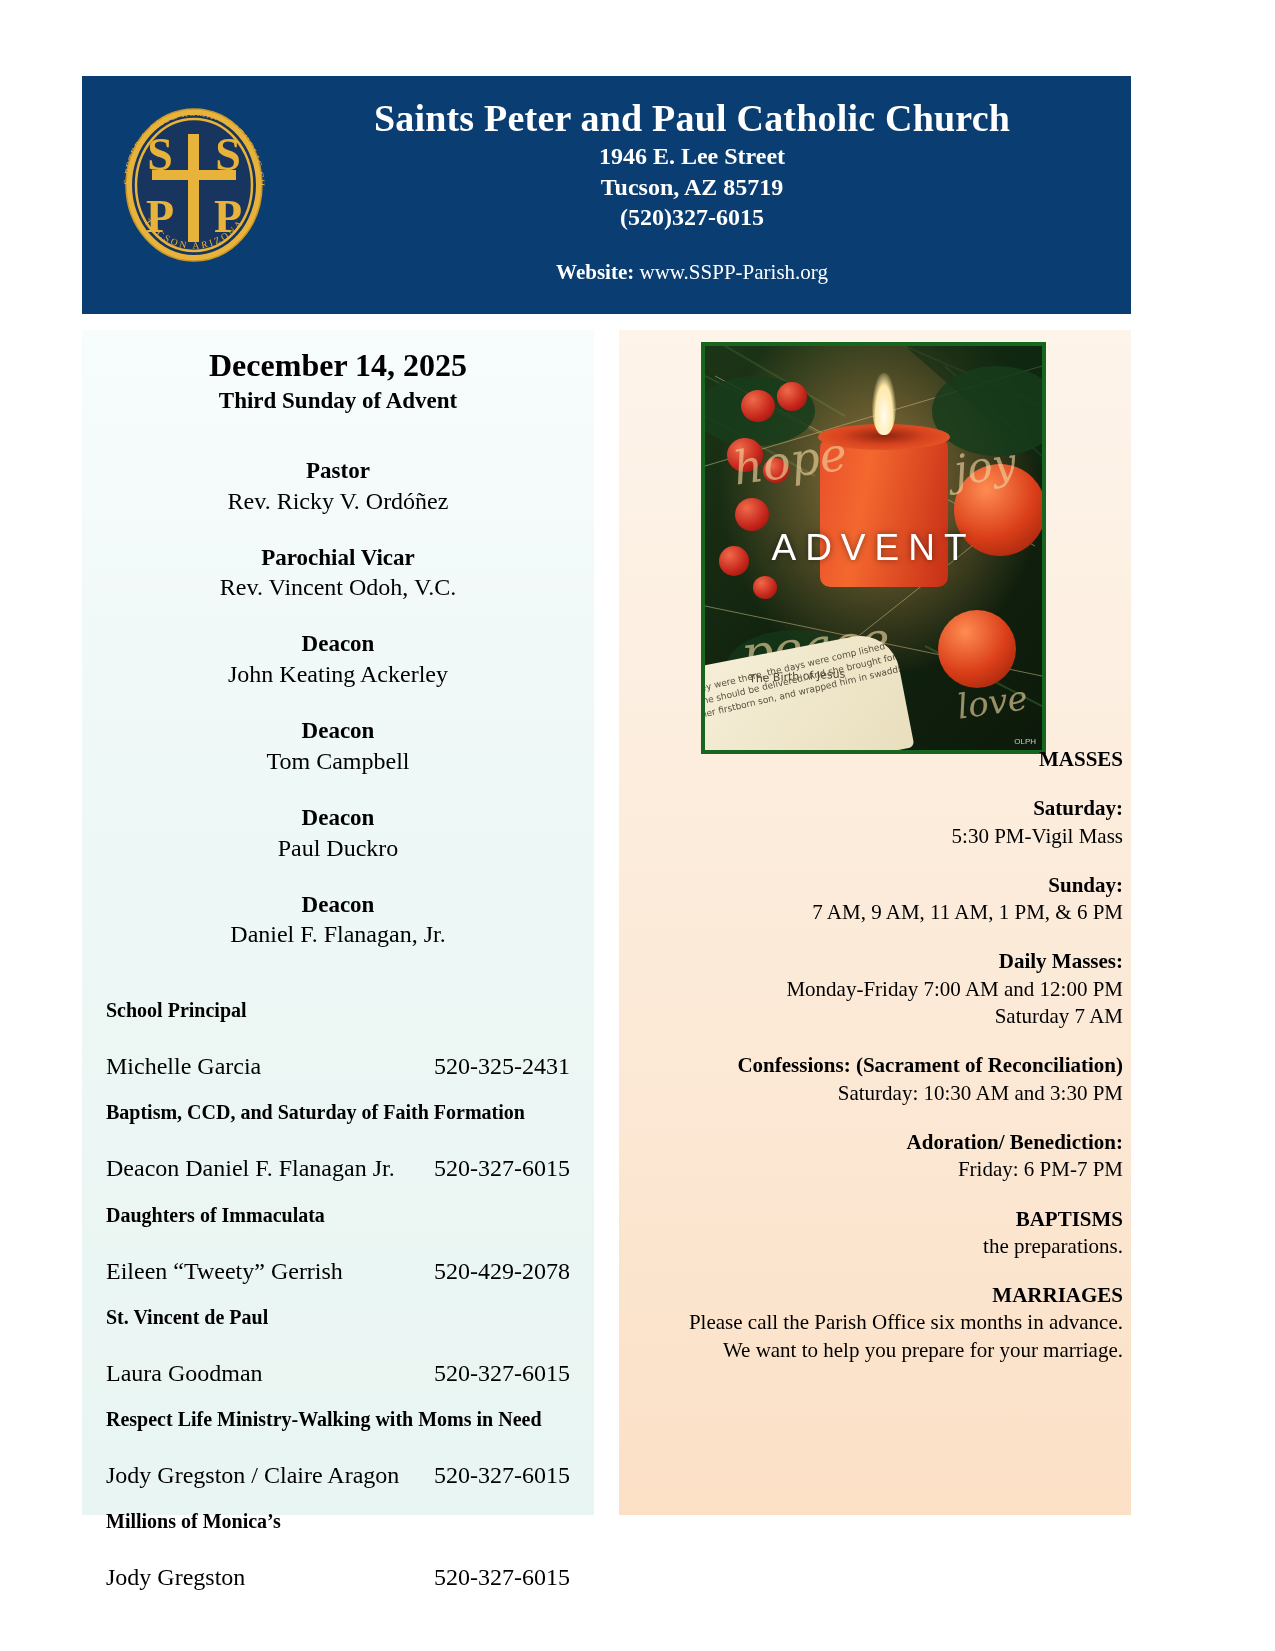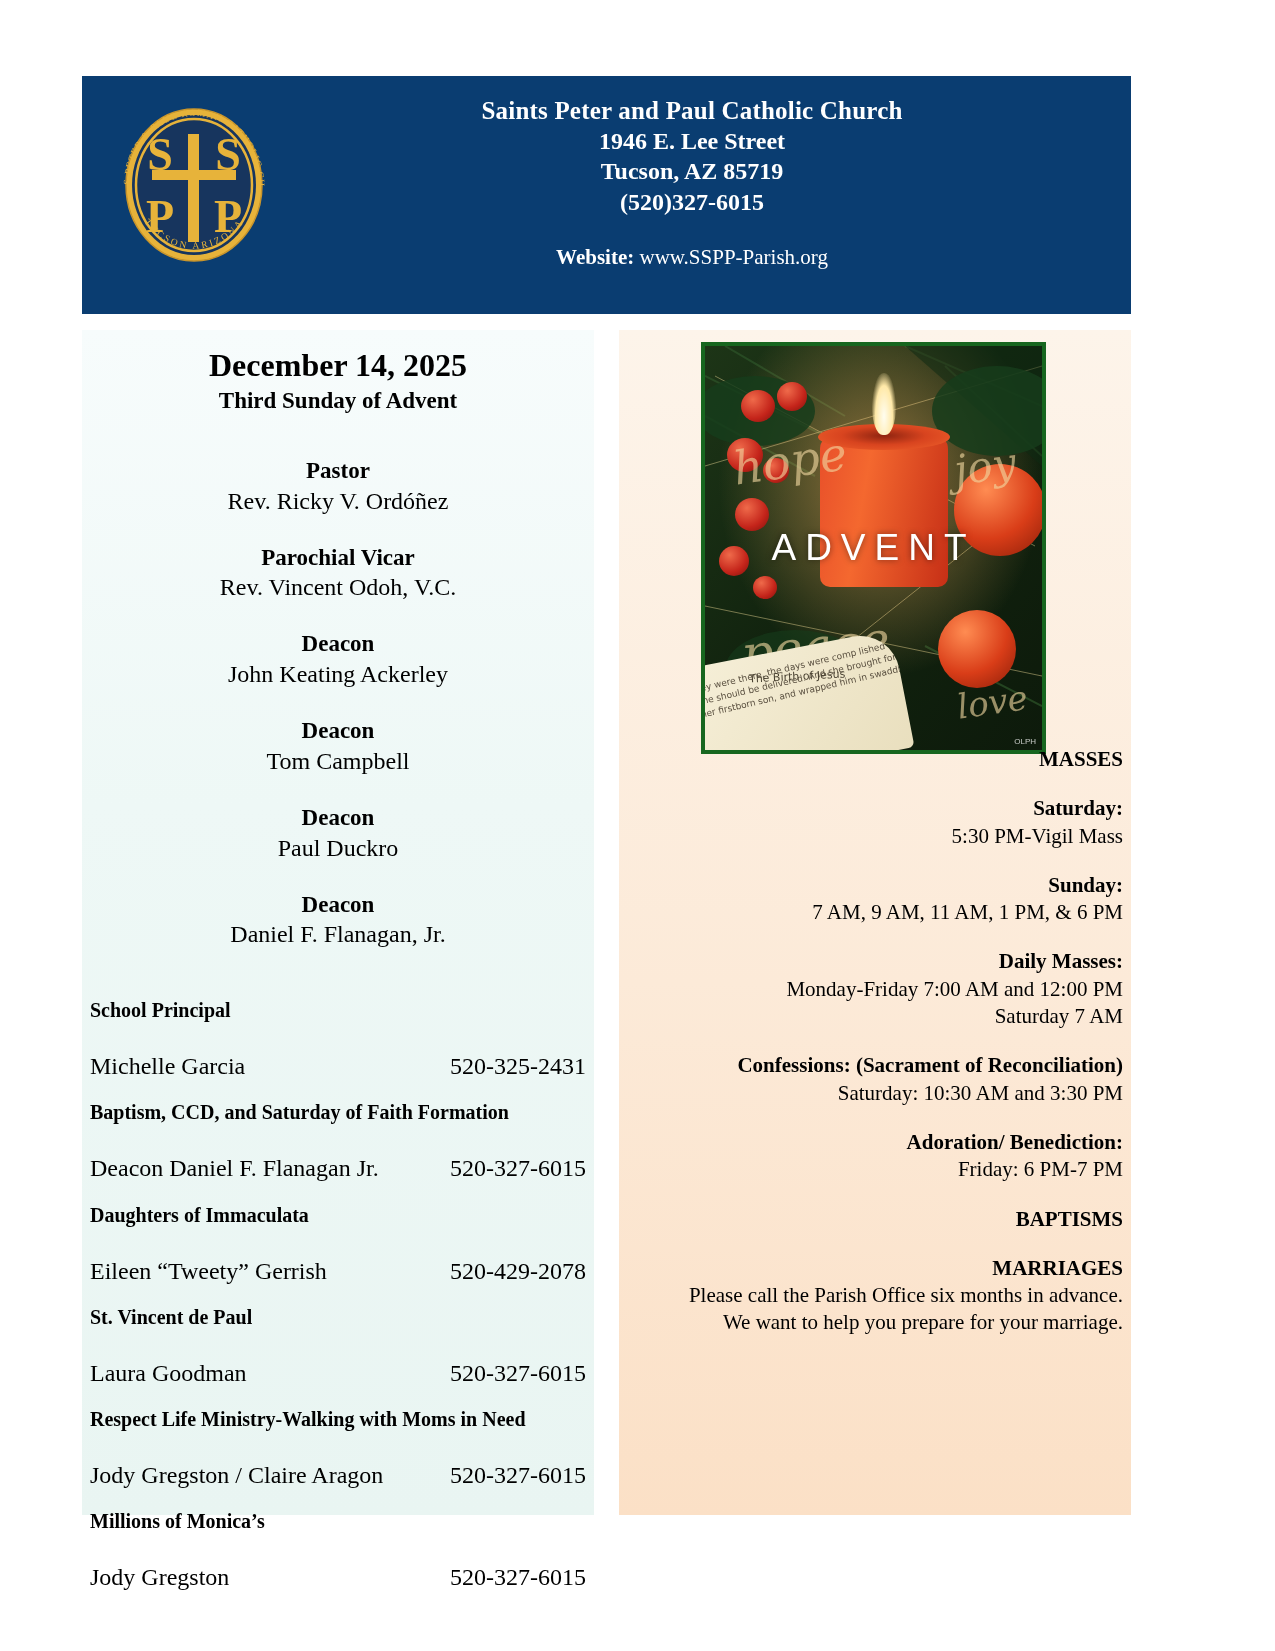--- a/index.html
+++ b/index.html
@@ -42,21 +42,21 @@
   }
   .header-text {
     position: absolute;
     left: 190px;
     top: 10px;
     width: 840px;
     text-align: center;
     color: #ffffff;
   }
   .church-name {
-    font-size: 25px;
+    font-size: 38px;
     font-weight: bold;
     line-height: 1.18;
     letter-spacing: 0.2px;
     margin-top: 10px;
   }
   .addr-line {
     font-size: 24px;
     font-weight: bold;
     line-height: 1.28;
   }
@@ -69,21 +69,21 @@
   .website-line .wurl { font-weight: normal; }
 
   
   .left-col {
     position: absolute;
     left: 82px;
     top: 330px;
     width: 512px;
     height: 1185px;
     background: linear-gradient(to bottom, #f7fcfc 0%, #eef8f6 40%, #e9f5f2 100%);
-    padding: 0 0;
+    padding: 0 16px;
     box-sizing: border-box;
   }
   .date-title {
     text-align: center;
     font-size: 32px;
     font-weight: bold;
     margin-top: 18px;
     line-height: 1.1;
   }
   .date-sub {
@@ -497,20 +497,21 @@
         <div class="info-line">Saturday:  10:30 AM and 3:30 PM</div>
       </div>
 
       <div class="info-section">
         <div class="info-head">Adoration/ Benediction:</div>
         <div class="info-line">Friday: 6 PM-7 PM</div>
       </div>
 
       <div class="info-section">
         <div class="info-head">BAPTISMS</div>
+        <div class="info-line">the preparations.</div>
       </div>
 
       <div class="info-section">
         <div class="info-head">MARRIAGES</div>
         <div class="info-line">Please call the Parish Office six months in advance.</div>
         <div class="info-line">We want to help you prepare for your marriage.</div>
       </div>
 
     </div>
   </div>

